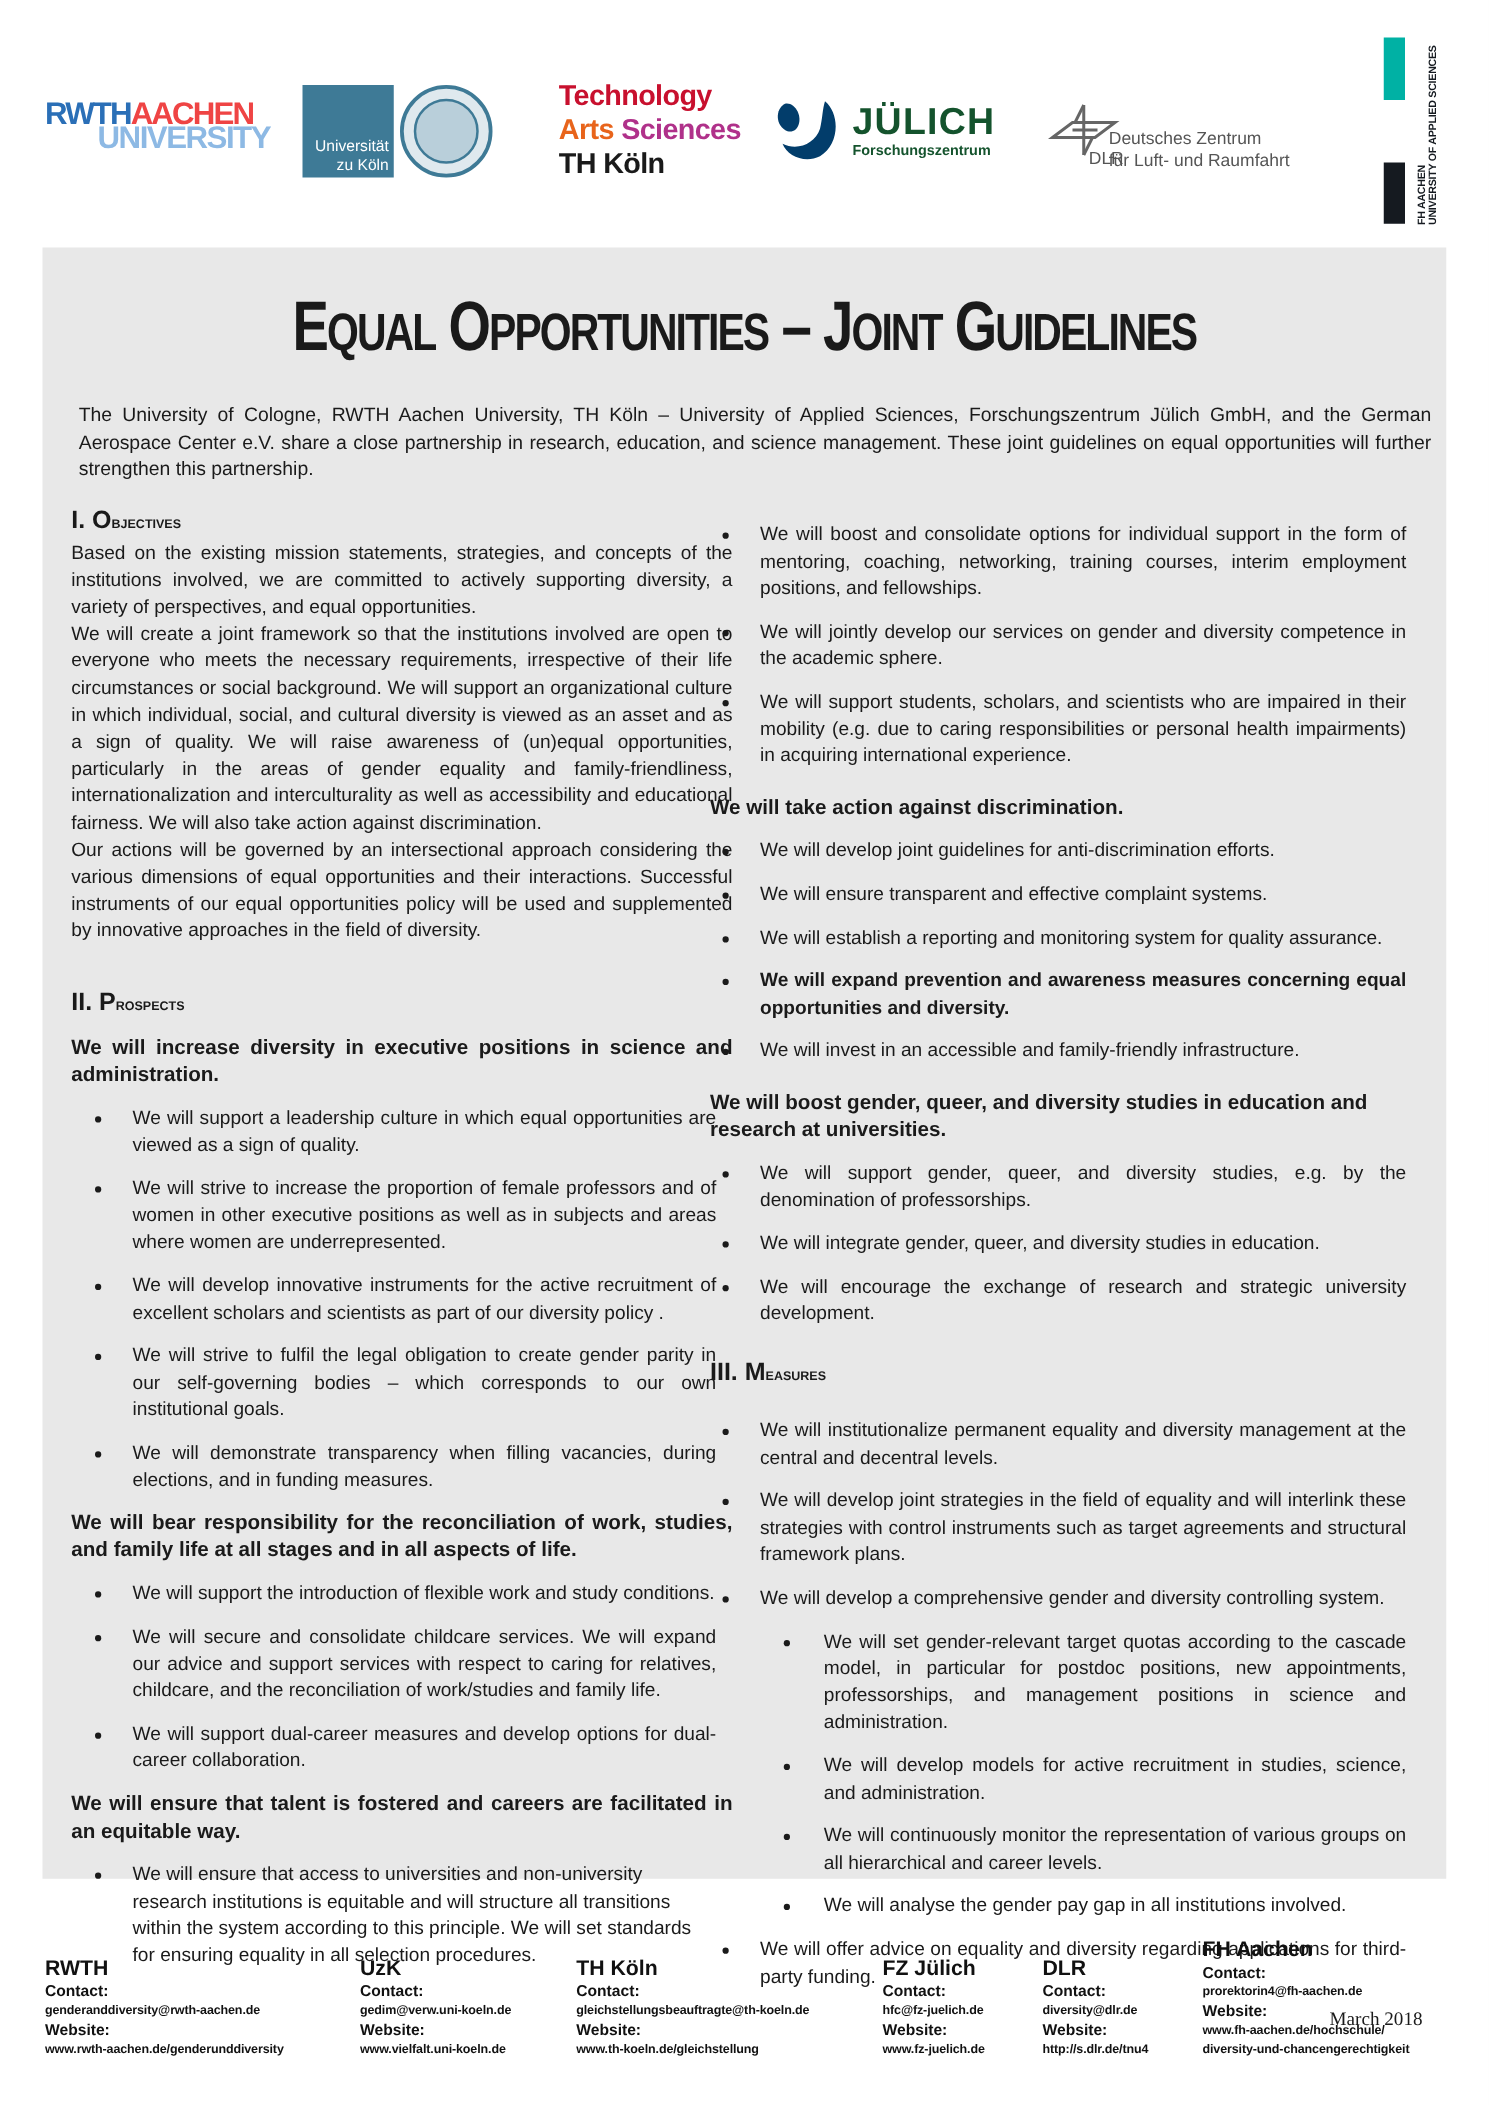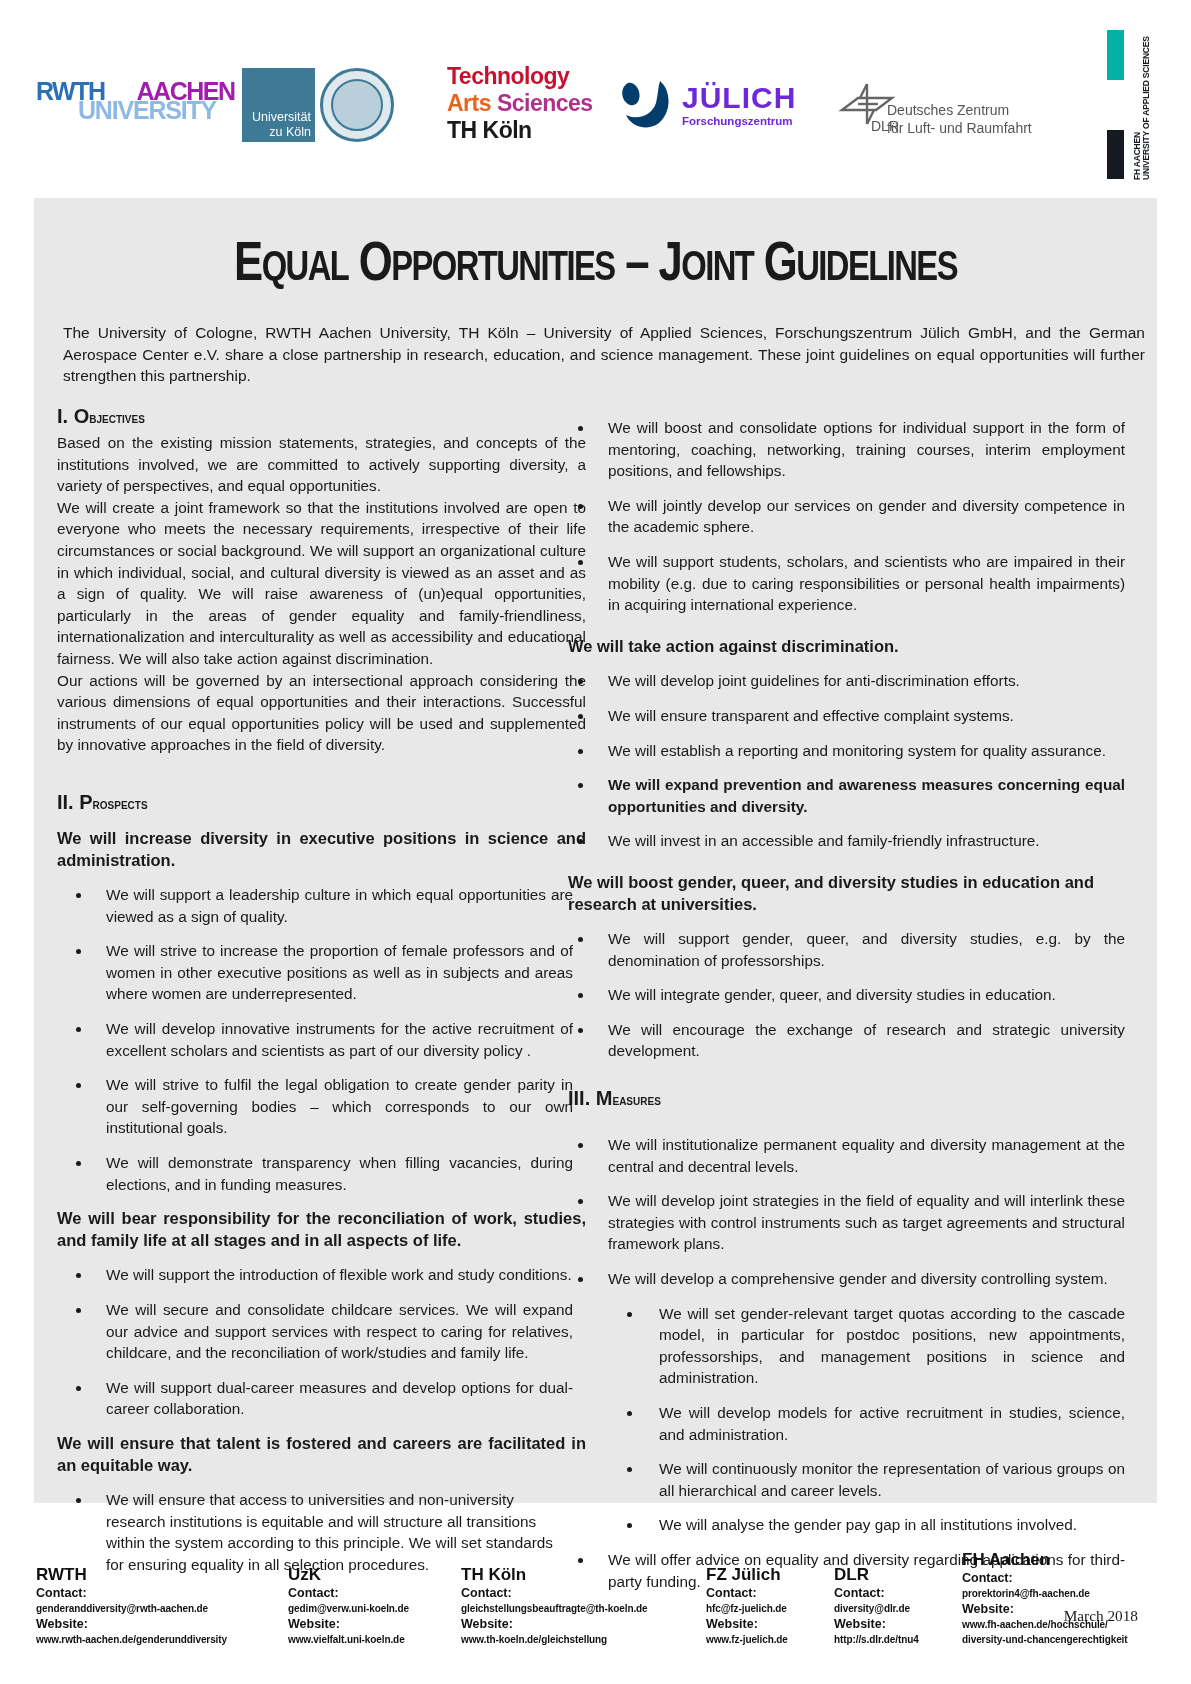--- a/index.html
+++ b/index.html
@@ -4,38 +4,38 @@
 <style>
   html, body { margin: 0; padding: 0; background: #ffffff; }
   body { width: 1191px; height: 1684px; position: relative; overflow: hidden;
          font-family: "Liberation Sans Narrow", "Liberation Sans", sans-serif; color: #1a1a1a; }
   .abs { position: absolute; }
 
   
   .logo-rwth { left: 36px; top: 82px; width: 160px; line-height: 19px; font-weight: bold; }
   .logo-rwth .l1 { font-size: 25px; letter-spacing: -1.5px; white-space: nowrap; }
   .logo-rwth .rwth { color: #2a6fb7; }
-  .logo-rwth .aachen { color: #a21caf; padding-left: 32px; }
+  .logo-rwth .aachen { color: #ef4444; }
   .logo-rwth .l2 { font-size: 25px; letter-spacing: -1.2px; color: #8db9e4; padding-left: 42px; }
 
   .logo-uzk { left: 242px; top: 68px; width: 73px; height: 74px; background: #3e7a96; color: #fff;
               font-size: 12.5px; text-align: right; box-sizing: border-box; padding: 42px 4px 0 0; line-height: 15px; }
   .logo-seal { left: 320px; top: 68px; width: 74px; height: 74px; border-radius: 50%;
                border: 3px solid #3e7a96; box-sizing: border-box; background: #dfe9ee; }
   .logo-seal .inner { position: absolute; left: 8px; top: 8px; right: 8px; bottom: 8px; border-radius: 50%;
                       border: 2px solid #3e7a96; background: #b9cfda; }
 
   .logo-thk { left: 447px; top: 63px; font-weight: bold; font-size: 23px; line-height: 27px; letter-spacing: -0.5px; }
   .logo-thk .tech { color: #c8102e; }
   .logo-thk .arts { color: #e8641b; }
   .logo-thk .sci { color: #b0318a; }
   .logo-thk .thk { color: #1a1a1a; }
 
   .logo-juelich-mark { left: 618px; top: 79px; }
-  .logo-juelich { left: 682px; top: 82px; color: #6d28d9; }
+  .logo-juelich { left: 682px; top: 82px; color: #14532d; }
   .logo-juelich .name { font-size: 30px; font-weight: bold; letter-spacing: 1px; line-height: 32px; }
   .logo-juelich .sub { font-size: 11.5px; font-weight: bold; line-height: 14px; }
 
   .logo-dlr-mark { left: 838px; top: 80px; }
   .logo-dlr-abbr { left: 871px; top: 118px; font-size: 14px; color: #555; }
   .logo-dlr { left: 887px; top: 101px; font-size: 14px; color: #555; line-height: 18px; }
 
   .fh-teal { left: 1107px; top: 30px; width: 17px; height: 50px; background: #00b1a4; }
   .fh-dark { left: 1107px; top: 130px; width: 17px; height: 49px; background: #151a20; }
   .fh-text { left: 1133px; top: 180px; transform-origin: 0 0; transform: rotate(-90deg);

